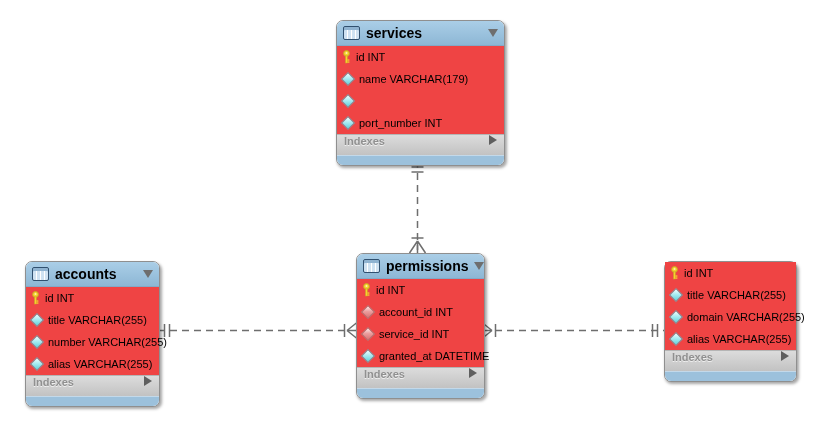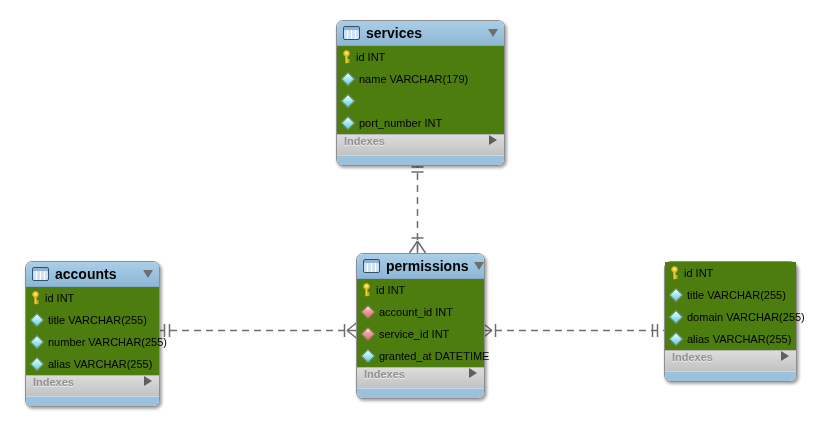--- a/index.html
+++ b/index.html
@@ -22,21 +22,21 @@
   .tbl-ico{
     width:15px;height:12px;flex:0 0 auto;border:1px solid #30506f;border-radius:2px;
     background:repeating-linear-gradient(90deg,#cfe2f2 0 3px,#ffffff 3px 4px);
     box-shadow:inset 0 3px 0 #8fb3d1;
   }
   .tri{
     width:0;height:0;margin-left:auto;
     border-left:5.5px solid transparent;border-right:5.5px solid transparent;
     border-top:8px solid #6e6e6e;
   }
-  .rows{background:#4d7c0f;}
+  .rows{background:#ef4444;}
   .row{height:22px;display:flex;align-items:center;gap:5px;padding:0 5px;}
   .row .lbl{font-size:11px;color:#000;white-space:nowrap;}
   .ico{flex:0 0 auto;display:inline-block;}
   .diamond{
     width:8px;height:8px;transform:rotate(45deg);margin:0 1px;
     border:1px solid #7d9aa5;
   }
   .diamond.cyan{background:linear-gradient(135deg,#f0feff 0%,#a9ecf2 45%,#5fd0da 100%);}
   .diamond.red{background:linear-gradient(135deg,#fdecec 0%,#eb9e9e 45%,#d87272 100%);border-color:#b07c7c;}
   .ftr{

